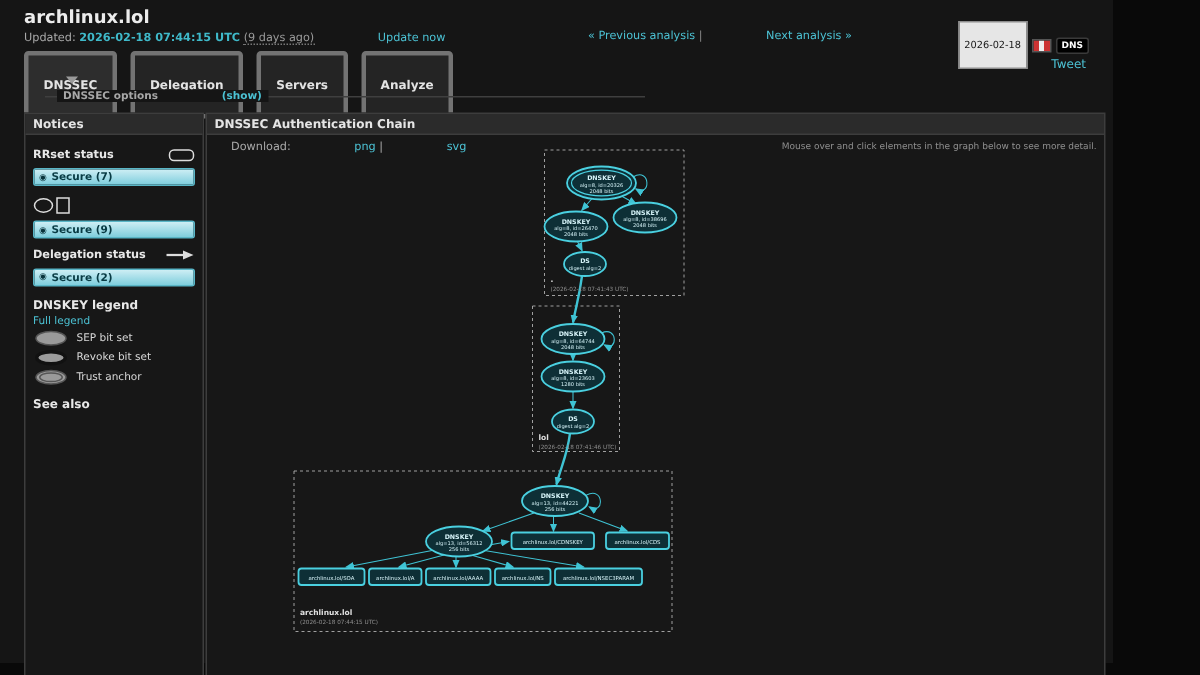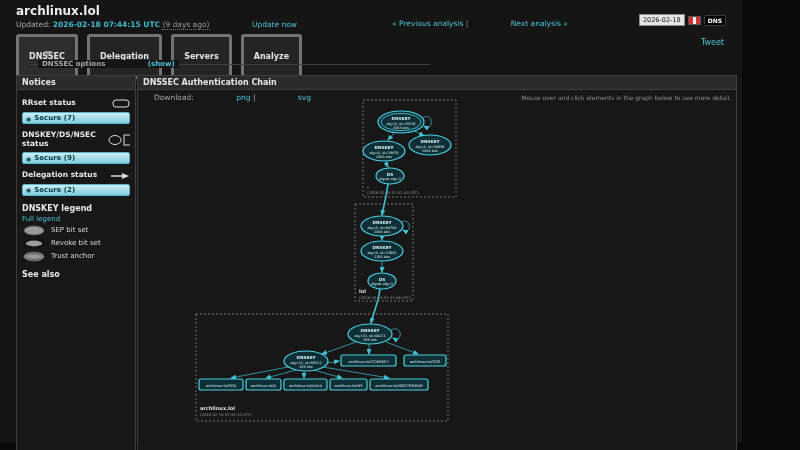--- a/index.html
+++ b/index.html
@@ -9,21 +9,21 @@
   .wrapper { position:relative; width:742px; height:442px; background:#151515; }
 
   
   .site-title { position:absolute; left:16px; top:4px; font-size:12px; font-weight:bold; color:#ececec; }
   .updated-line { position:absolute; left:16px; top:20px; font-size:7.5px; color:#a9a9a9; }
   .updated-time { color:#3fb9c9; font-weight:bold; }
   .updated-ago { color:#9a9a9a; border-bottom:1px dotted #777; }
   .link { color:#4cc2d4; }
   .nav-links { position:absolute; left:352px; top:19px; font-size:7.5px; color:#888; }
   .top-right { position:absolute; right:16px; top:14px; display:flex; gap:3px; align-items:center; }
-  .date-box { background:#e6e6e6; color:#161616; border:1px solid #8d8d8d; font-size:6.5px; padding:1px 3px;text-align:right; }
+  .date-box { background:#e6e6e6; color:#161616; border:1px solid #8d8d8d; font-size:6.5px; padding:11px 3px;text-align:right; }
   .flag-icon { width:13px; height:9px; display:inline-block;
     background:linear-gradient(90deg,#c33 33%,#eee 33%,#eee 66%,#c33 66%); border:1px solid #555; }
   .dns-badge { background:#000; border:1px solid #3a3a3a; color:#fff; font-size:6px; font-weight:bold; padding:1px 3px; border-radius:2px; }
 
   
   .tabbar { position:absolute; left:16px; top:34px; right:16px; height:18px; }
   .tab { display:inline-block; background:#242424; border:3px solid #737373; border-radius:3px;
     color:#e3e3e3; font-size:8px; font-weight:bold; padding:15px 10px; margin-right:4px; cursor:pointer; }
   .tab.active { background:#2d2d2d; }
   .tab-caret { position:absolute; left:28px; top:17px; width:0; height:0;
@@ -122,21 +122,20 @@
           <svg width="18" height="9">
             <rect x="1" y="1" width="16" height="7" rx="3" fill="none" stroke="#dddddd"></rect>
           </svg>
         </div>
         <div class="status-bar">
           <span class="status-dot">◉</span>
           <span>Secure (7)</span>
         </div>
 
         <div class="sb-title-row">
-          <span class="sb-title">DNSKEY/DS/NSEC status</span>
           <svg width="26" height="12">
             <ellipse cx="7" cy="6" rx="6" ry="4.5" fill="none" stroke="#dddddd"></ellipse>
             <rect x="16" y="1" width="8" height="10" fill="none" stroke="#dddddd"></rect>
           </svg>
         </div>
         <div class="status-bar">
           <span class="status-dot">◉</span>
           <span>Secure (9)</span>
         </div>
 

